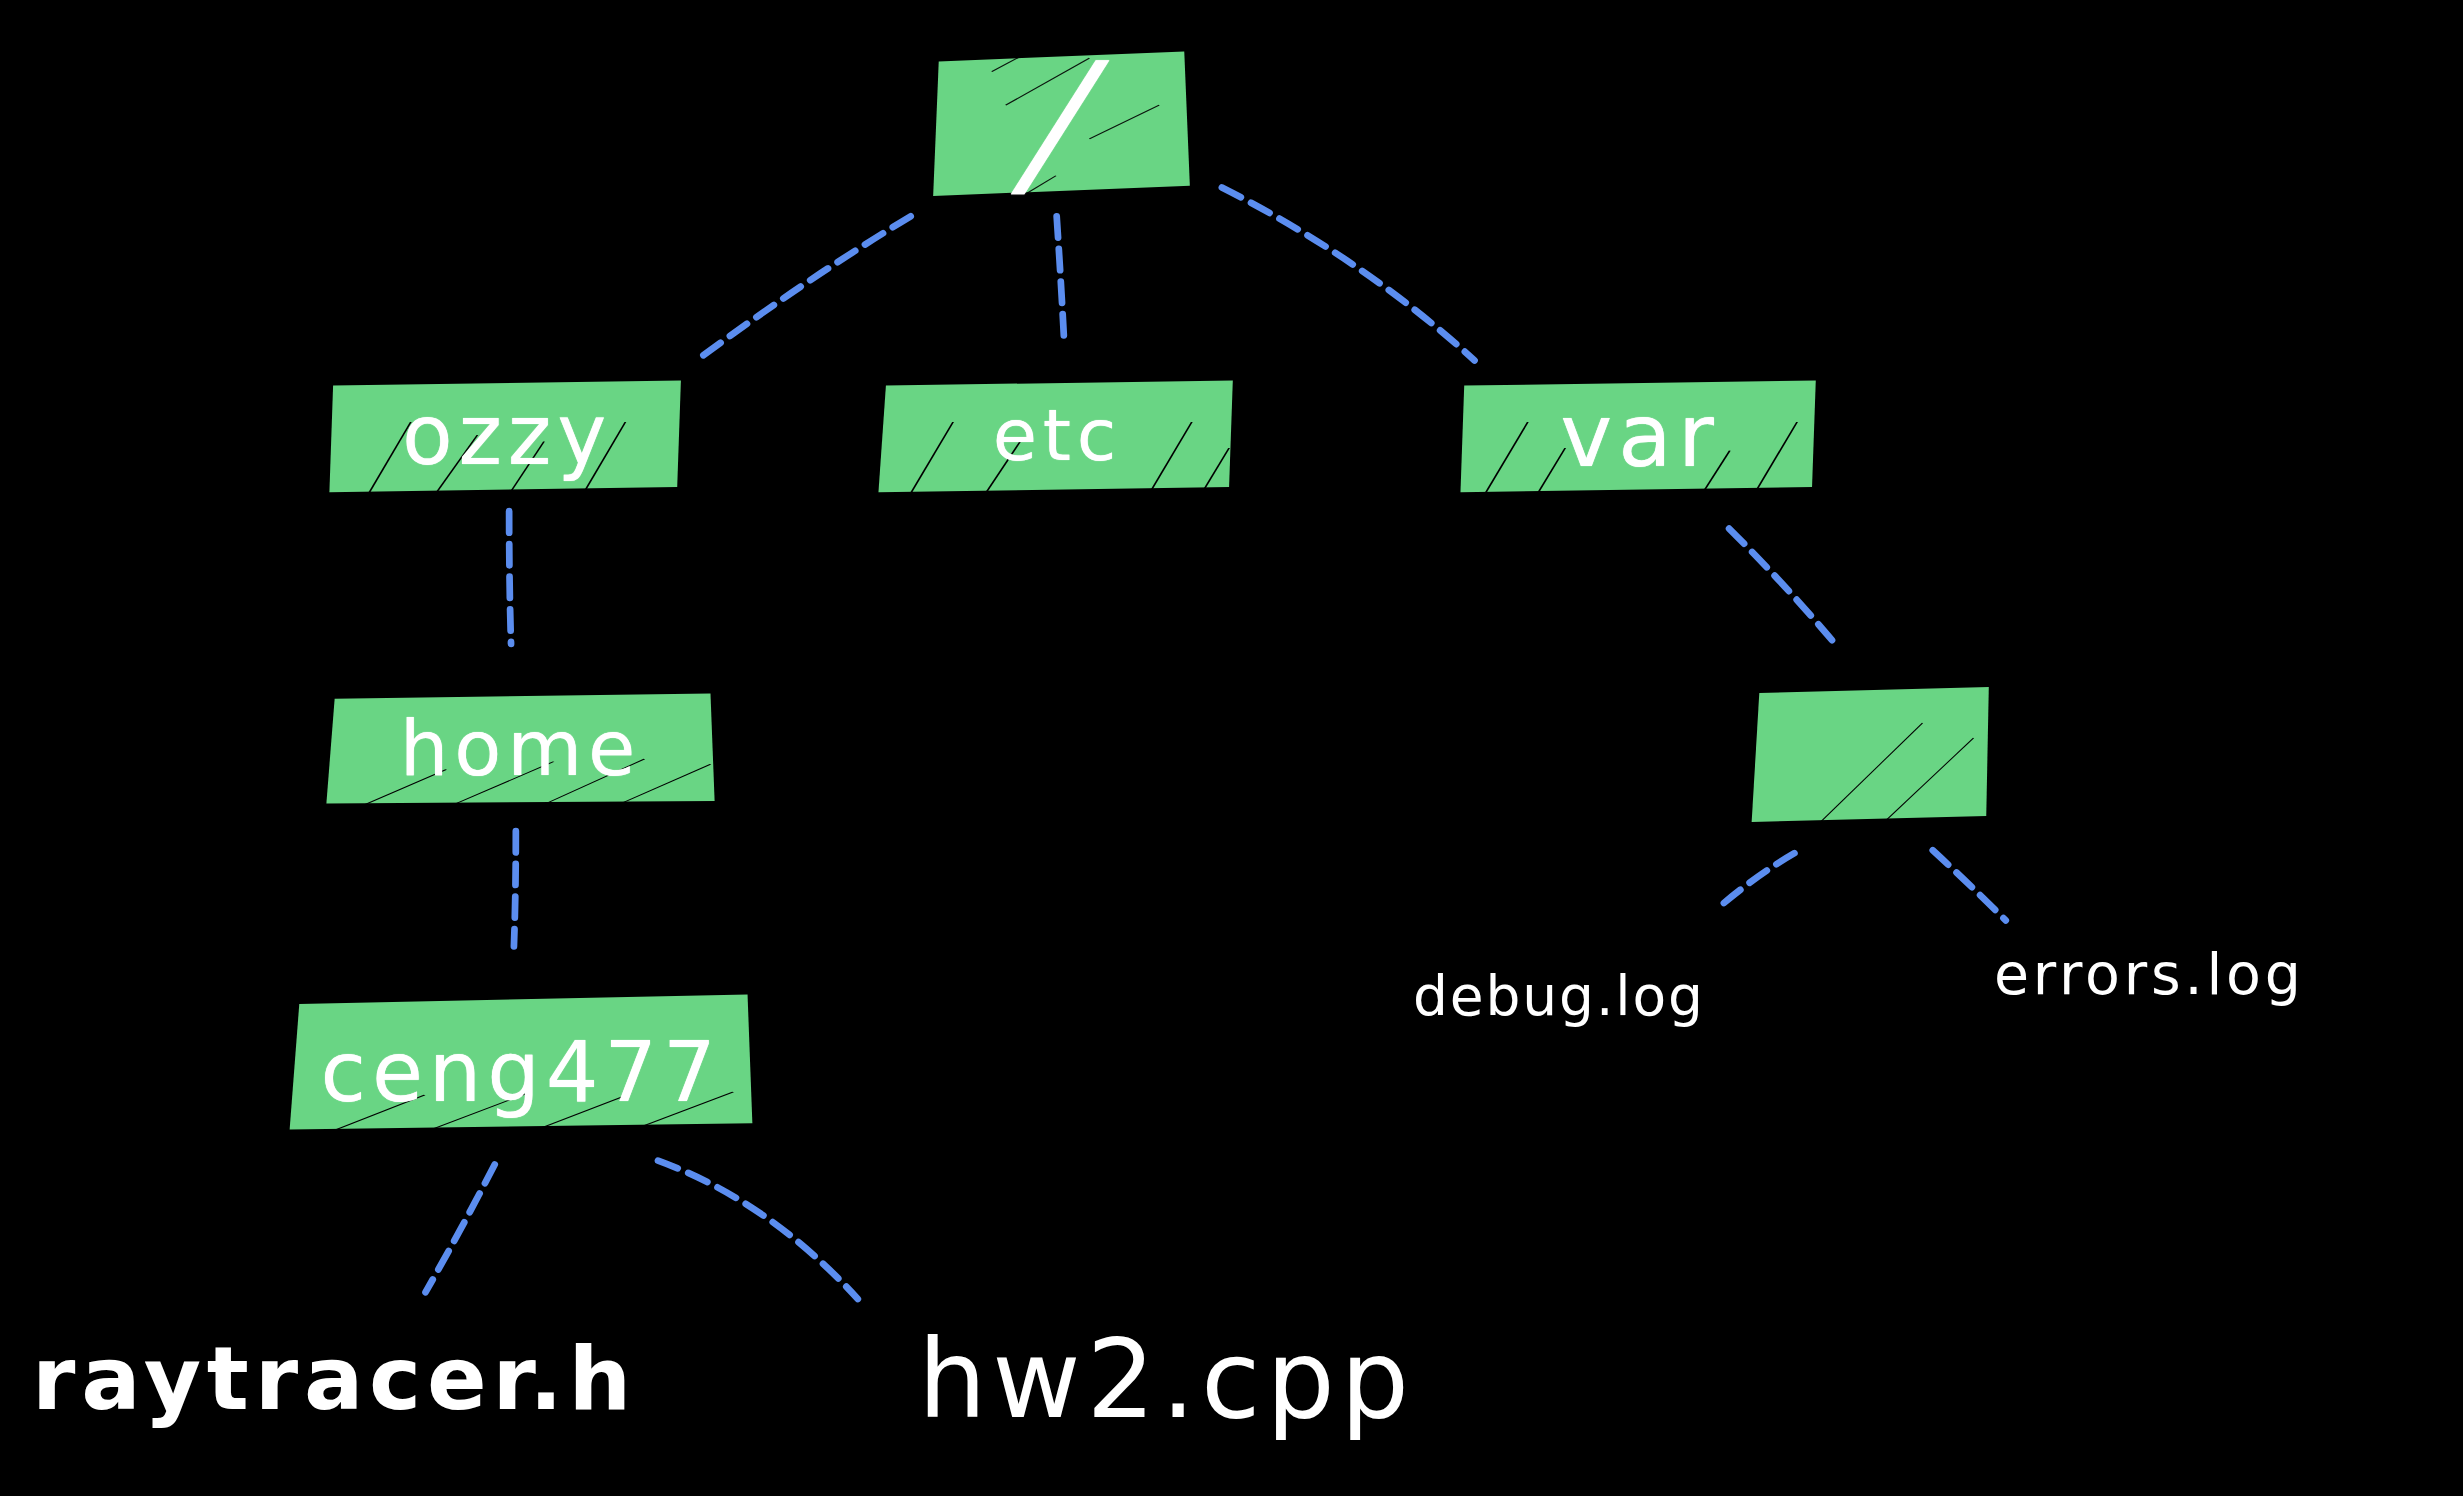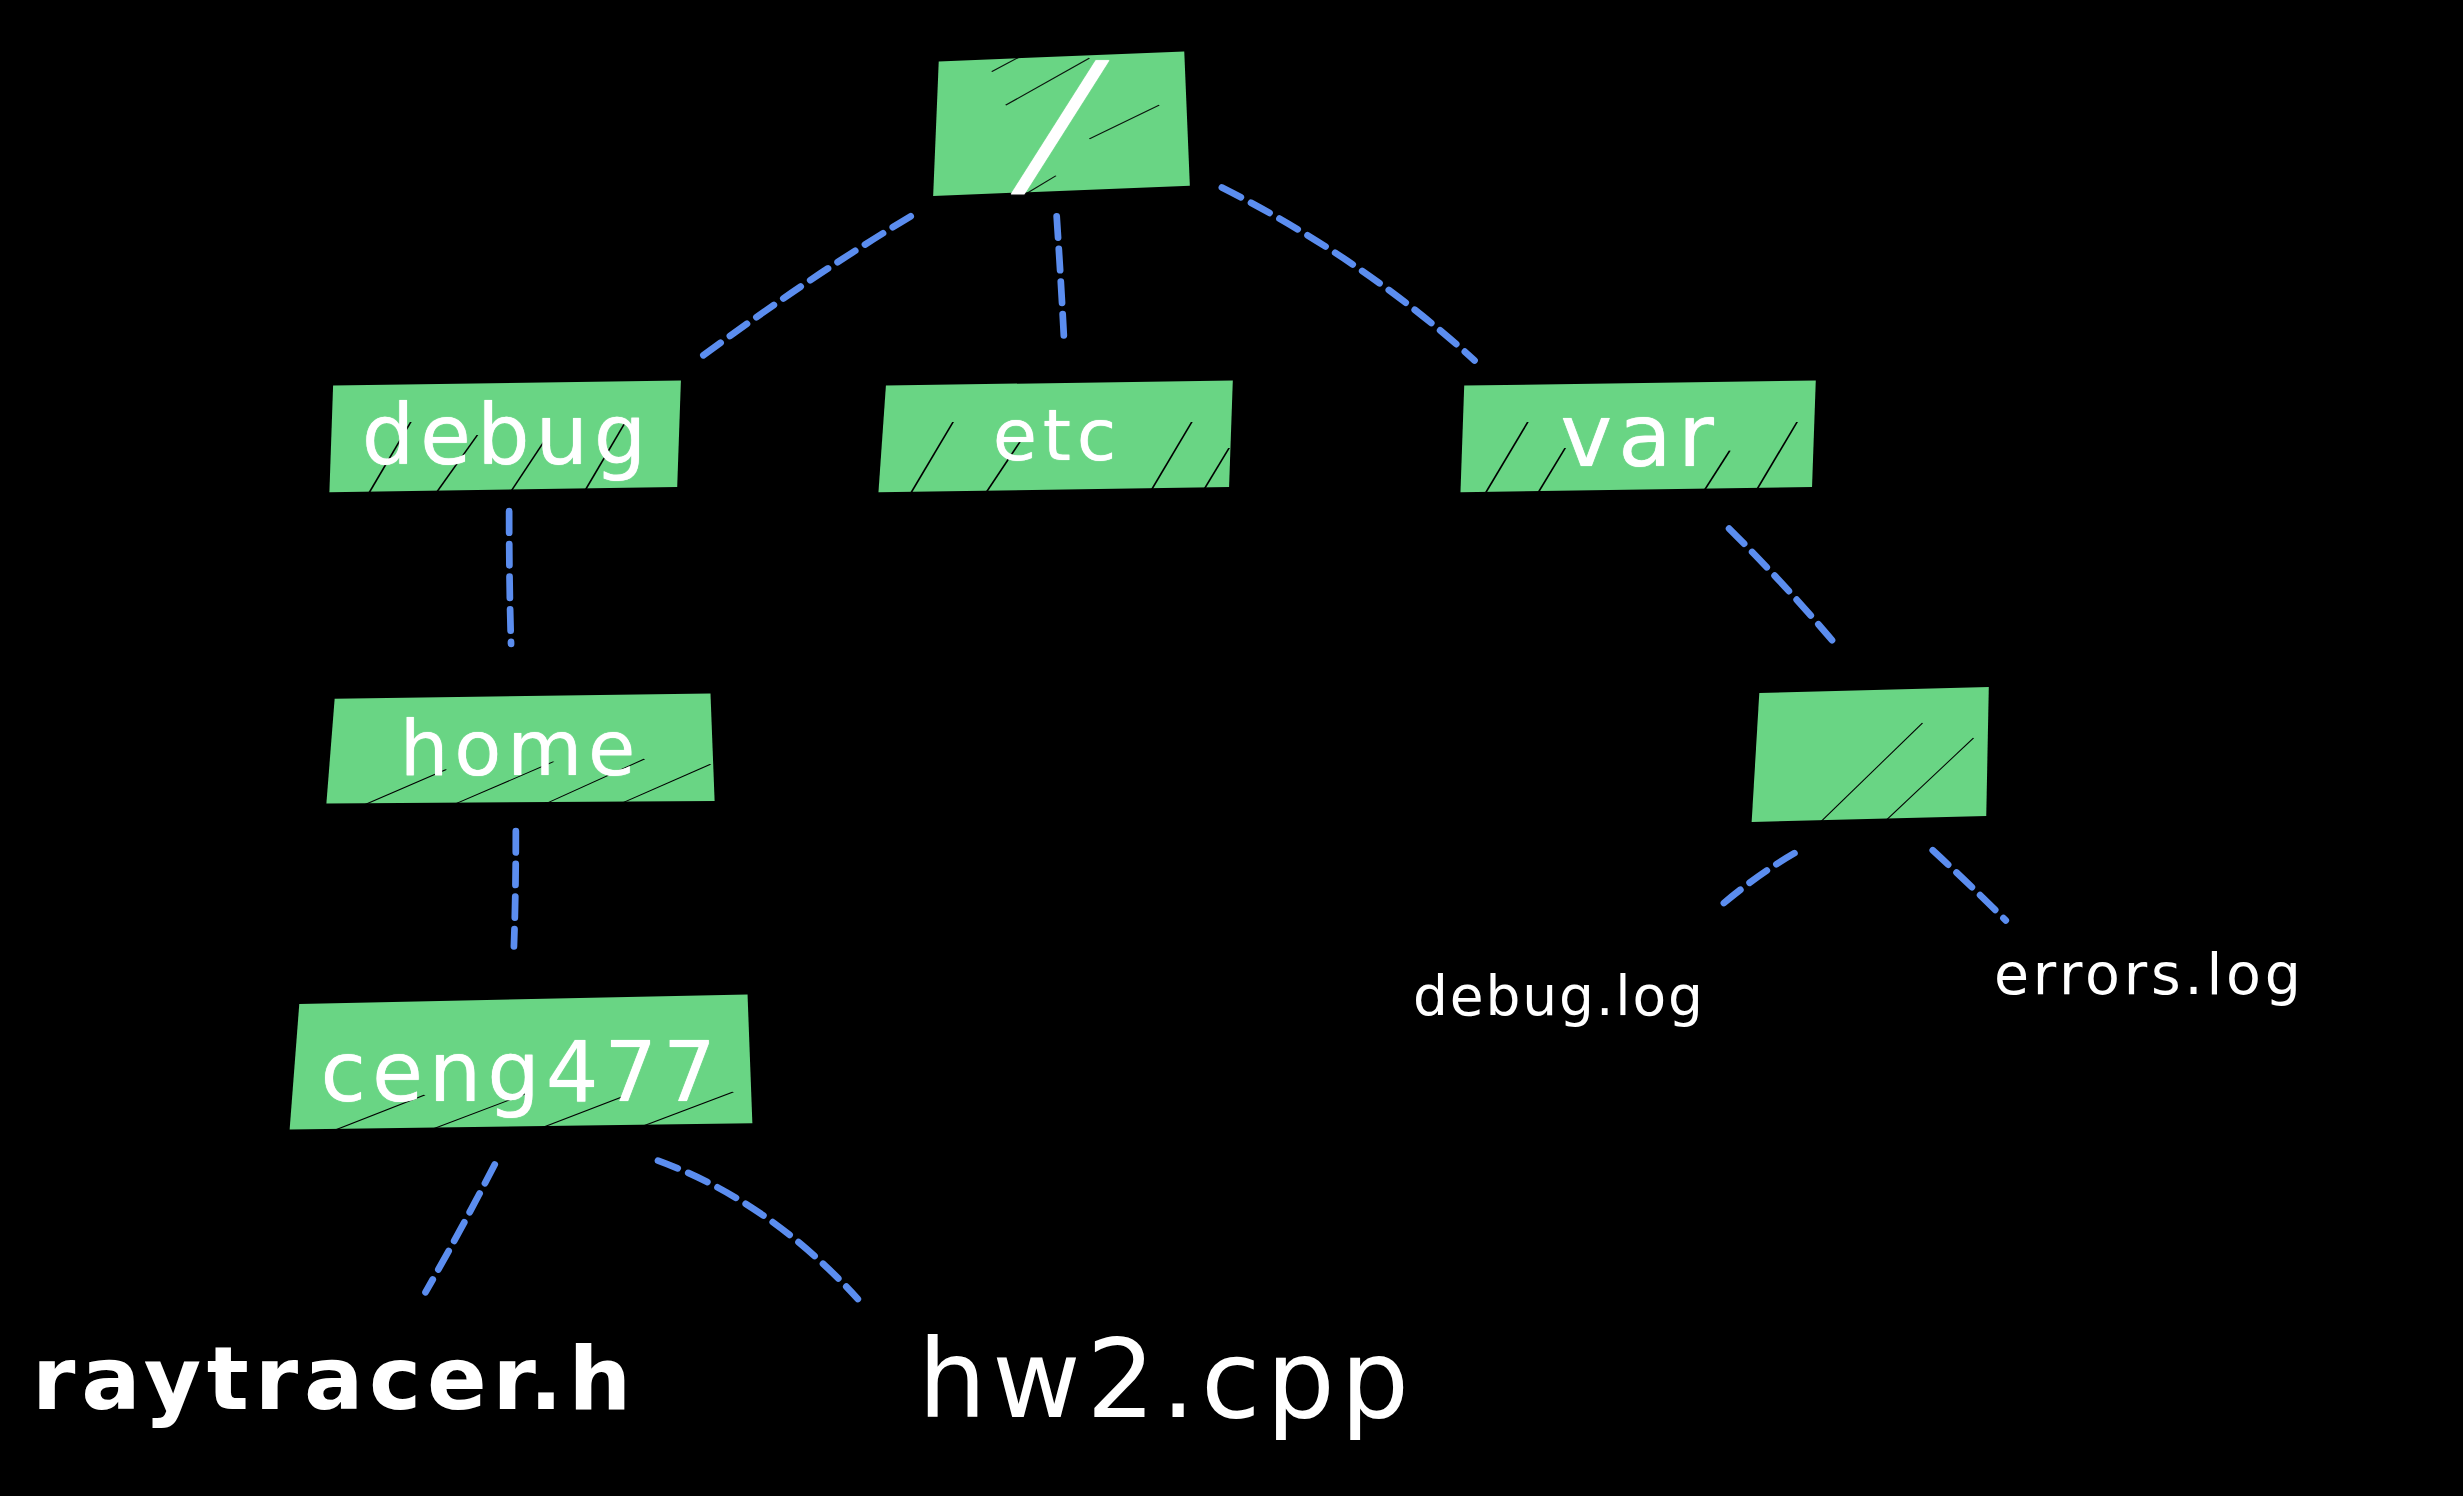--- a/index.html
+++ b/index.html
@@ -85,21 +85,21 @@
 <div class="node" style="left:322px; top:370px; width:370px; height:130px;">
   <svg class="scribble" viewBox="0 0 100 100" preserveAspectRatio="none">
     <path d="M3 12 L97 8 L96 90 L2 94 Z" fill="#69D584"></path>
     <g stroke="#000" stroke-width="0.5">
       <line x1="12" y1="98" x2="24" y2="40"></line>
         <line x1="30" y1="98" x2="42" y2="50"></line>
       <line x1="50" y1="98" x2="60" y2="55"></line>
         <line x1="70" y1="98" x2="82" y2="40"></line>
     </g>
   </svg>
-  <span class="label" style="font-size:83px;">debug</span>
+  <span class="label" style="font-size:83px;">ozzy</span>
 </div>
 
 <div class="node" style="left:871px; top:370px; width:373px; height:130px;">
   <svg class="scribble" viewBox="0 0 100 100" preserveAspectRatio="none">
     <path d="M4 12 L97 8 L96 90 L2 94 Z" fill="#69D584"></path>
     <g stroke="#000" stroke-width="0.5">
       <line x1="10" y1="98" x2="22" y2="40"></line>
         <line x1="30" y1="98" x2="40" y2="55"></line>
       <line x1="74" y1="98" x2="86" y2="40"></line>
         <line x1="88" y1="98" x2="96" y2="60"></line>

